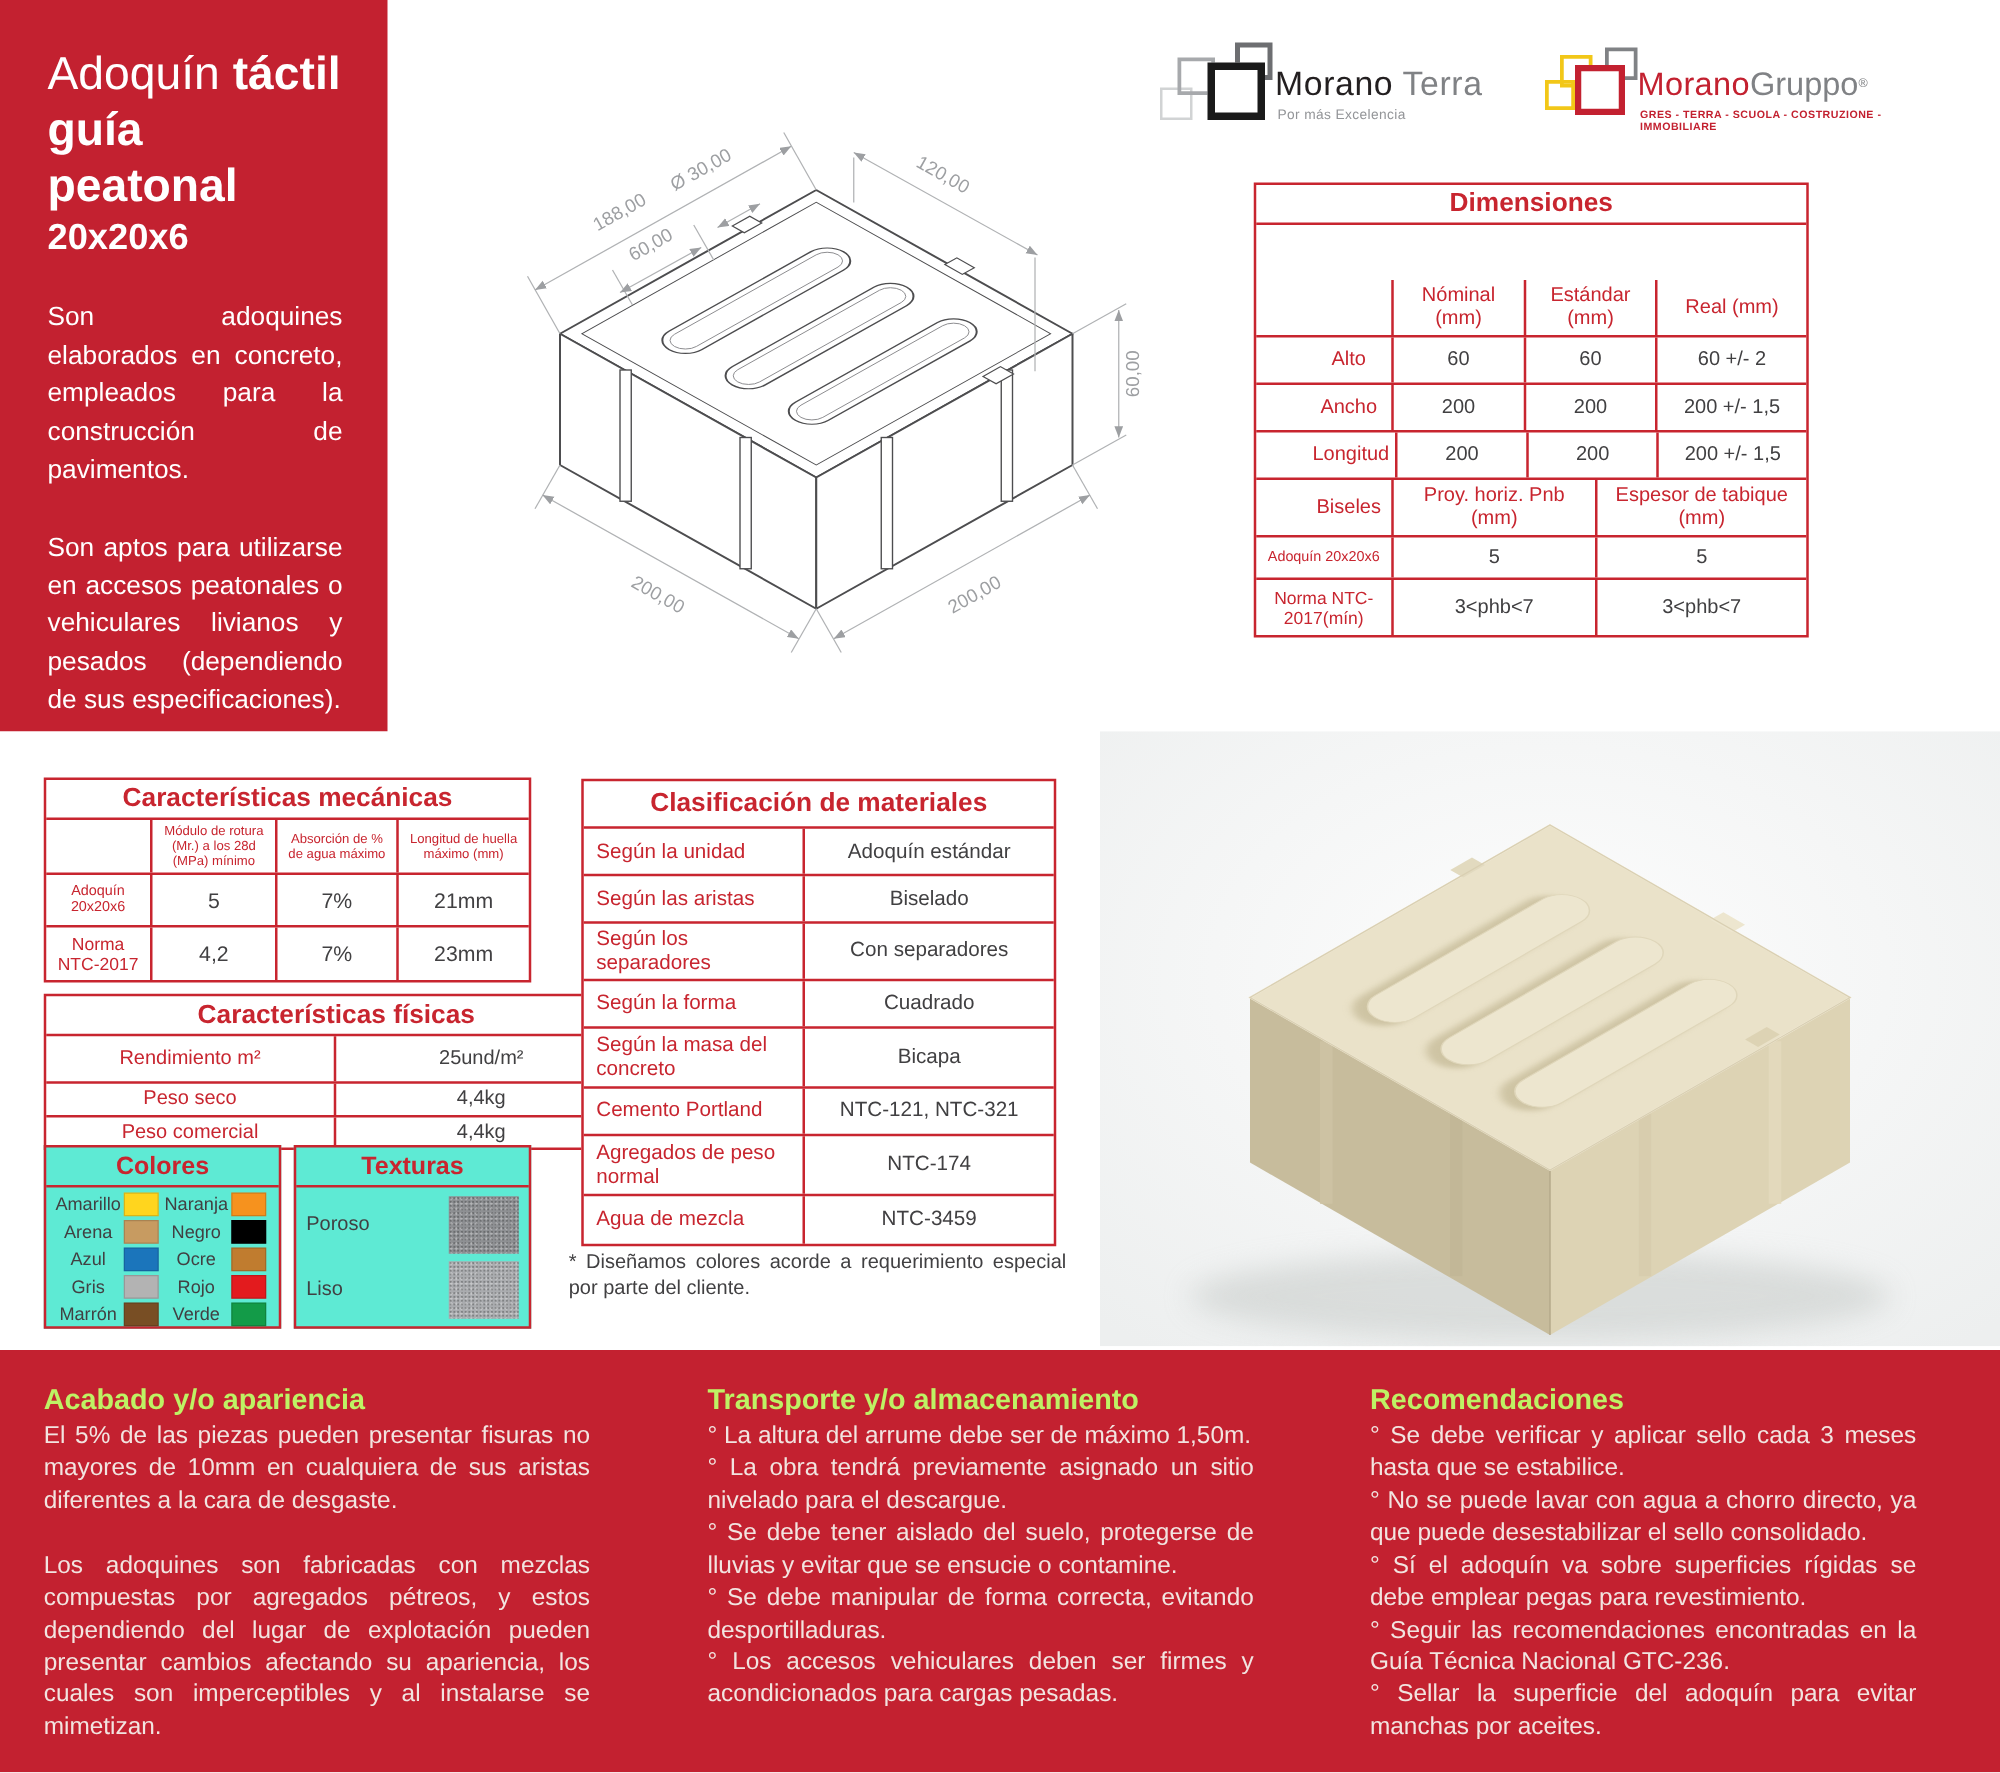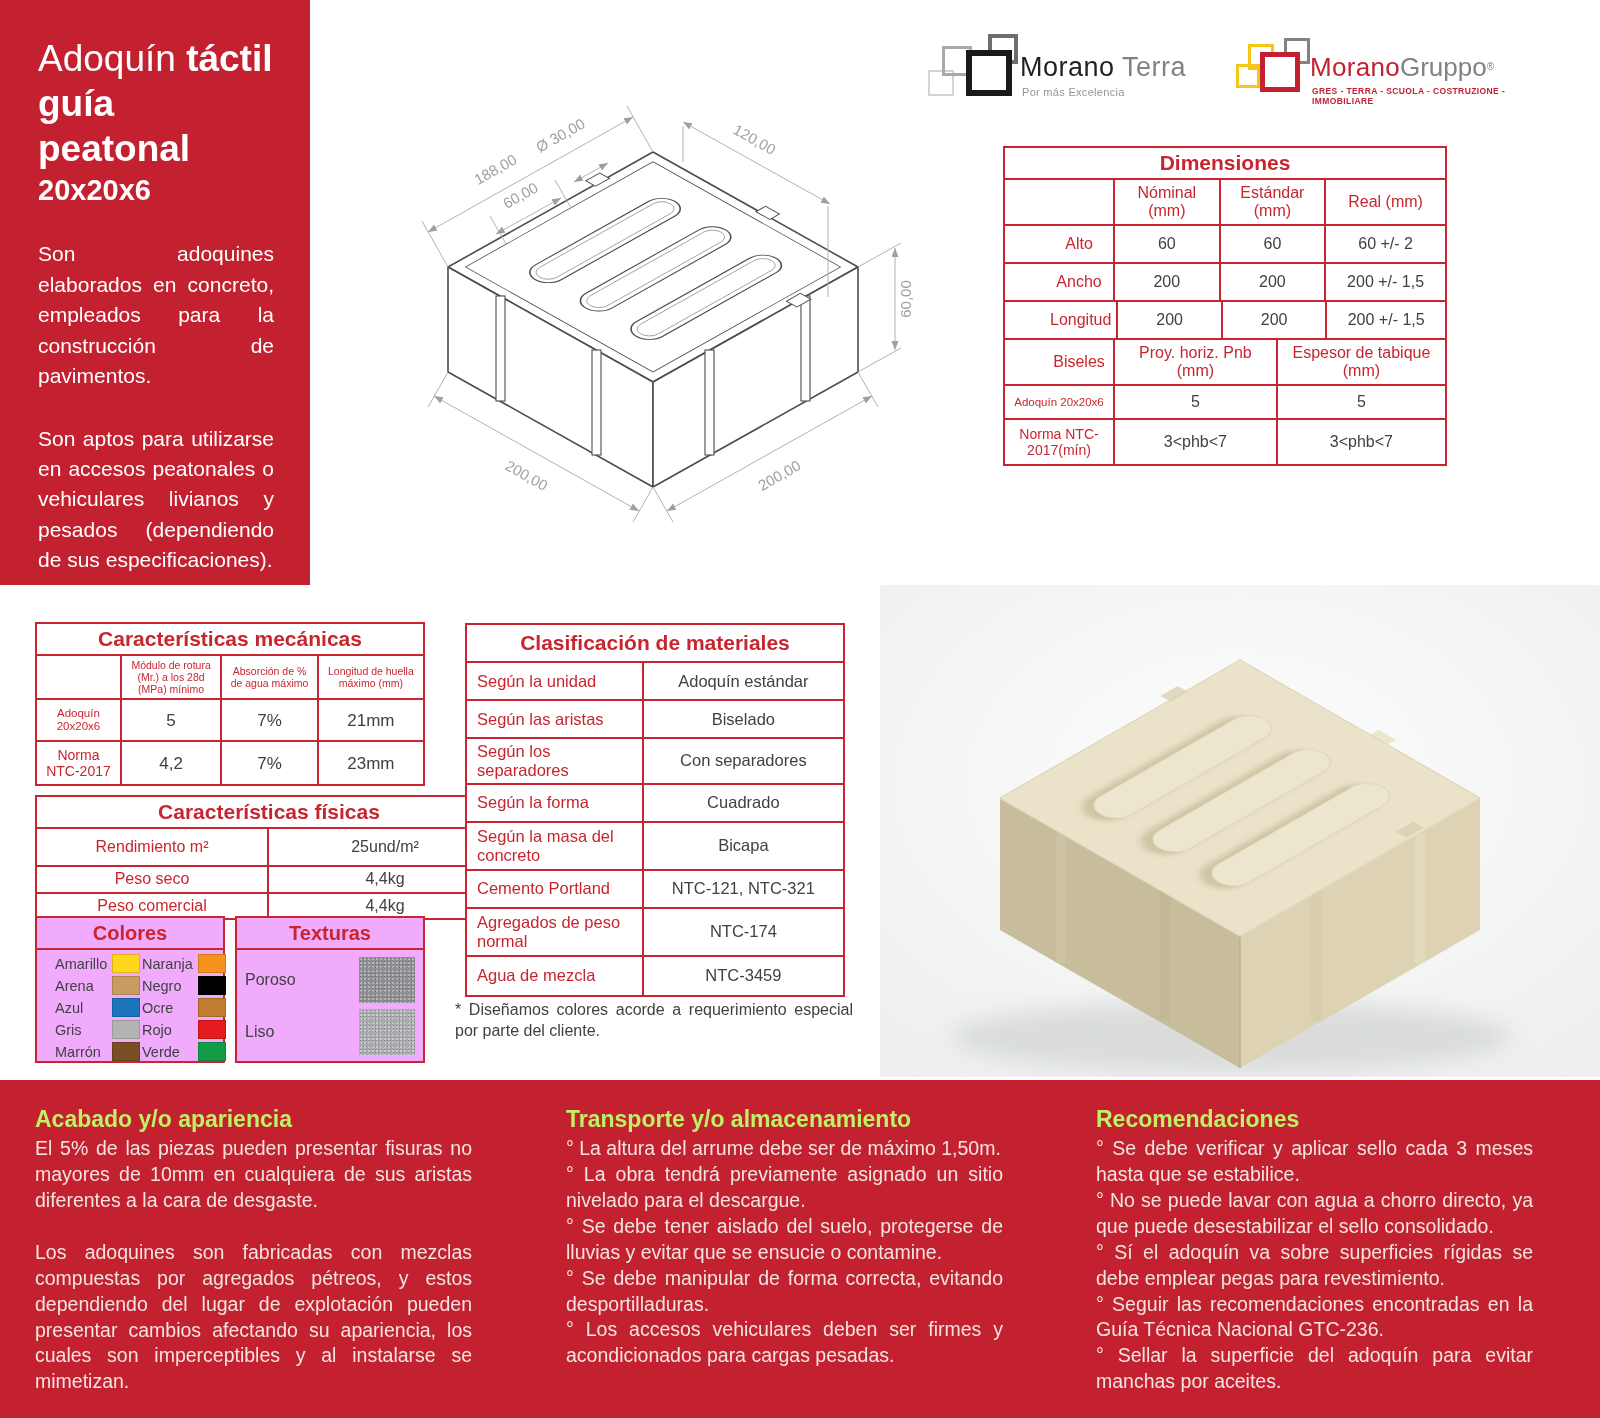--- a/index.html
+++ b/index.html
@@ -41,21 +41,21 @@
   .cell:last-child{border-right:none;}
   .cell.left{justify-content:flex-start;text-align:left;padding-left:10px;}
   .hd{font-weight:700;color:var(--tred);font-size:21px;}
   .redtx{color:var(--tred);}
 
   
   .dim{left:1003px;top:146px;width:444px;}
   .dim .rhead{grid-template-columns:1fr;min-height:30px;}
   .dim .c4{grid-template-columns:25fr 24fr 24fr 27fr;}
   .dim .c3{grid-template-columns:25fr 37fr 38fr;}
-  .dim .rsub{min-height:46px;font-size:16px;}
+  .dim .rsub{min-height:46px;font-size:16px;margin-top:44px;}
   .dim .rdata{min-height:38px;}
   .dim .rbis{min-height:46px;font-size:16px;}
   .dim .rad{min-height:34px;}
   .dim .rnorm{min-height:44px;}
   .dim .lbl{color:var(--tred);font-size:16px;margin-left:40px;}
   .dim .lbl-s{color:var(--tred);font-size:11.5px;}
   .dim .lbl-m{color:var(--tred);font-size:14px;}
   .dim .val{color:var(--dark);font-size:16px;}
 
   
@@ -72,24 +72,24 @@
   
   .fis{left:35px;top:795px;width:468px;}
   .fis .rhead{grid-template-columns:1fr;min-height:27px;}
   .fis .c2{grid-template-columns:1fr 1fr;}
   .fis .r1{min-height:38px;}
   .fis .r2{min-height:23px;}
   .fis .lbl{color:var(--tred);font-size:16px;}
   .fis .val{color:var(--dark);font-size:16px;}
 
   
-  .cbox{position:absolute;background:#f0abfc;border:2px solid var(--tred);}
+  .cbox{position:absolute;background:#5eead4;border:2px solid var(--tred);}
   .cbox .bhead{border-bottom:2px solid var(--tred);display:flex;align-items:center;justify-content:center;font-weight:700;color:var(--tred);font-size:20px;min-height:32px;}
   .colores{left:35px;top:916px;width:190px;height:147px;}
-  .col-body{display:grid;grid-template-columns:57px 30px 56px 33px;align-items:center;padding:4px 3px 2px 18px;row-gap:3px;}
+  .col-body{display:grid;grid-template-columns:57px 30px 56px 33px;align-items:center;padding:4px 3px 2px 5px;row-gap:3px;text-align:center;}
   .col-body .cl{font-size:14.5px;color:var(--dark);}
   .col-body .sw{width:28px;height:19px;display:inline-block;border:1px solid rgba(0,0,0,.15);}
   .texturas{left:235px;top:916px;width:190px;height:147px;}
   .tex-body{padding:4px 8px;}
   .tex-row{display:flex;align-items:center;justify-content:space-between;height:52px;}
   .tex-row .cl{font-size:16px;color:var(--dark);}
   .tex-sw{width:56px;height:46px;background-image:radial-gradient(rgba(0,0,0,.25) 1px,transparent 1px),radial-gradient(rgba(255,255,255,.35) 1px,transparent 1px);background-size:3px 3px,4px 4px;}
 
   
   .cls{left:465px;top:623px;width:380px;}

